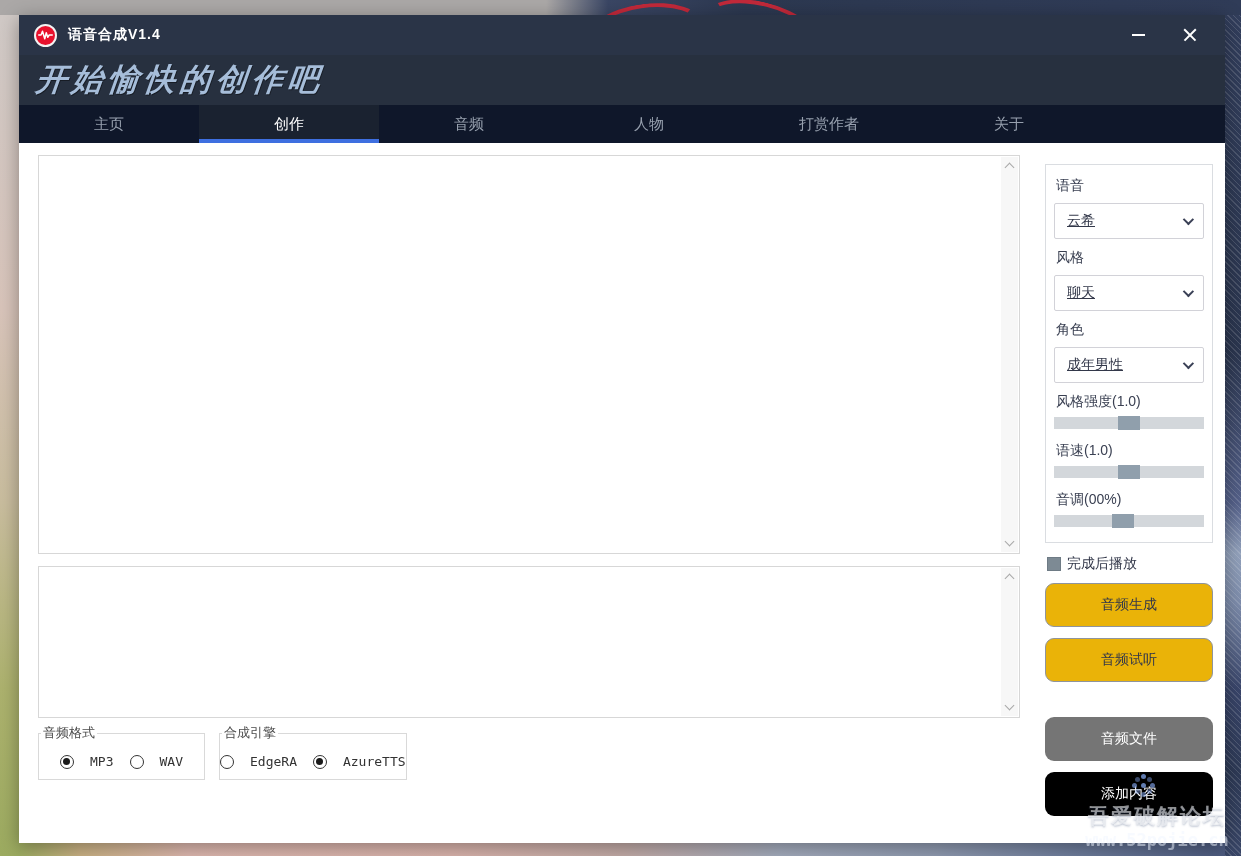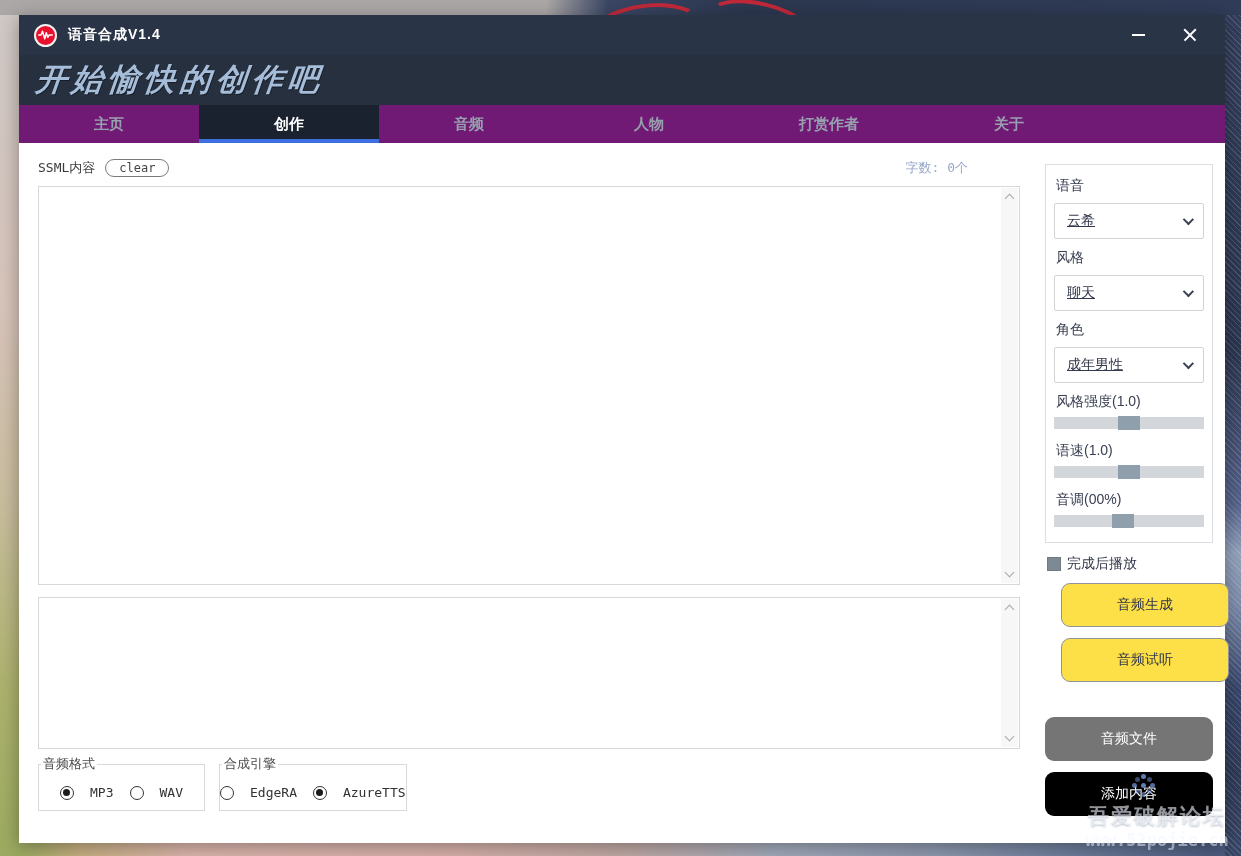--- a/index.html
+++ b/index.html
@@ -41,21 +41,21 @@
     width:16px; height:1.6px; background:#fff; }
   .close-glyph::before { transform:rotate(45deg); }
   .close-glyph::after { transform:rotate(-45deg); }
   .tb-btn.close { margin-right:12px; }
 
   .banner { height:50px; background:#27303f; flex:none; display:flex; align-items:center; }
   .banner-text { margin-left:17px; font-family:"DejaVu Serif","Liberation Serif",serif;
     font-style:italic; font-weight:bold; font-size:31px; color:#a6bdd9; letter-spacing:5px;
     text-shadow:1px 1px 0 rgba(0,0,0,.4); transform:skewX(-6deg); }
 
-  .tabbar { height:38px; background:#701a75; flex:none; display:flex;font-weight:bold; }
+  .tabbar { height:38px; background:#0f172a; flex:none; display:flex; }
   .tab { width:180px; height:38px; display:flex; align-items:center; justify-content:center;
     color:#97a0ae; font-size:15px; position:relative; cursor:default; }
   .tab.active { background:#1a2230; color:#ffffff; }
   .tab.active::after { content:""; position:absolute; left:0; right:0; bottom:0; height:4px; background:#3e6fe0; }
 
   
   .content { flex:1; background:#fff; display:flex; padding:12px 12px 0 19px; min-height:0; }
   .main-col { width:982px; flex:none; display:flex; flex-direction:column; }
 
   .editor-head { display:flex; align-items:center; height:26px; margin-bottom:5px; }
@@ -97,21 +97,21 @@
   .slider { position:relative; height:12px; background:#d3d7db; margin:0 0 13px 0; }
   .slider .thumb { position:absolute; top:-1px; width:22px; height:14px; background:#909fac;
     transform:translateX(-50%); cursor:default; }
 
   .chk-row { display:flex; align-items:center; gap:6px; margin:12px 0 10px 2px; cursor:default; }
   .chk-box { width:14px; height:14px; background:#7d8a94; border:1px solid #6e7b85; flex:none; }
   .chk-label { font-size:14px; color:#33384a; }
 
   .side-btn { width:168px; height:44px; border-radius:9px; display:flex; align-items:center;
     justify-content:center; font-size:14px; margin-bottom:11px; cursor:default; }
-  .side-btn.outline { background:#fde047; border:1px solid #8f949c; color:#33384a;margin-left:16px; }
+  .side-btn.outline { background:#eab308; border:1px solid #8f949c; color:#33384a; }
   .side-btn.gray { background:#757575; border:none; color:#fff;margin-top:35px; }
   .side-btn.dark { background:#000000; border:none; color:#fff; }
 
   
   .watermark { position:absolute; right:4px; bottom:6px; width:160px; text-align:center;
     z-index:30; pointer-events:none; }
   .wm-logo { position:relative; display:inline-block; width:26px; height:26px; margin-bottom:0px; margin-right:28px; }
   .wm-logo i { position:absolute; left:11px; top:11px; width:5px; height:5px; border-radius:50%;
     background:rgba(130,165,235,.75);
     box-shadow:0 -9px 0 rgba(130,165,235,.75), 0 9px 0 rgba(130,165,235,.55),
@@ -163,25 +163,20 @@
     <div class="tab active">创作</div>
     <div class="tab">音频</div>
     <div class="tab">人物</div>
     <div class="tab">打赏作者</div>
     <div class="tab">关于</div>
   </div>
 
   <div class="content">
 
     <div class="main-col">
-      <div class="editor-head">
-        <span class="editor-label song">SSML内容</span>
-        <button class="clear-btn song">clear</button>
-        <span class="char-count song">字数: 0个</span>
-      </div>
 
       <div class="textbox big" role="textbox">
         <div class="fake-scroll">
           <span class="sb-chev up"></span>
           <span class="sb-chev down"></span>
         </div>
       </div>
 
       <div class="textbox small" role="textbox">
         <div class="fake-scroll">

